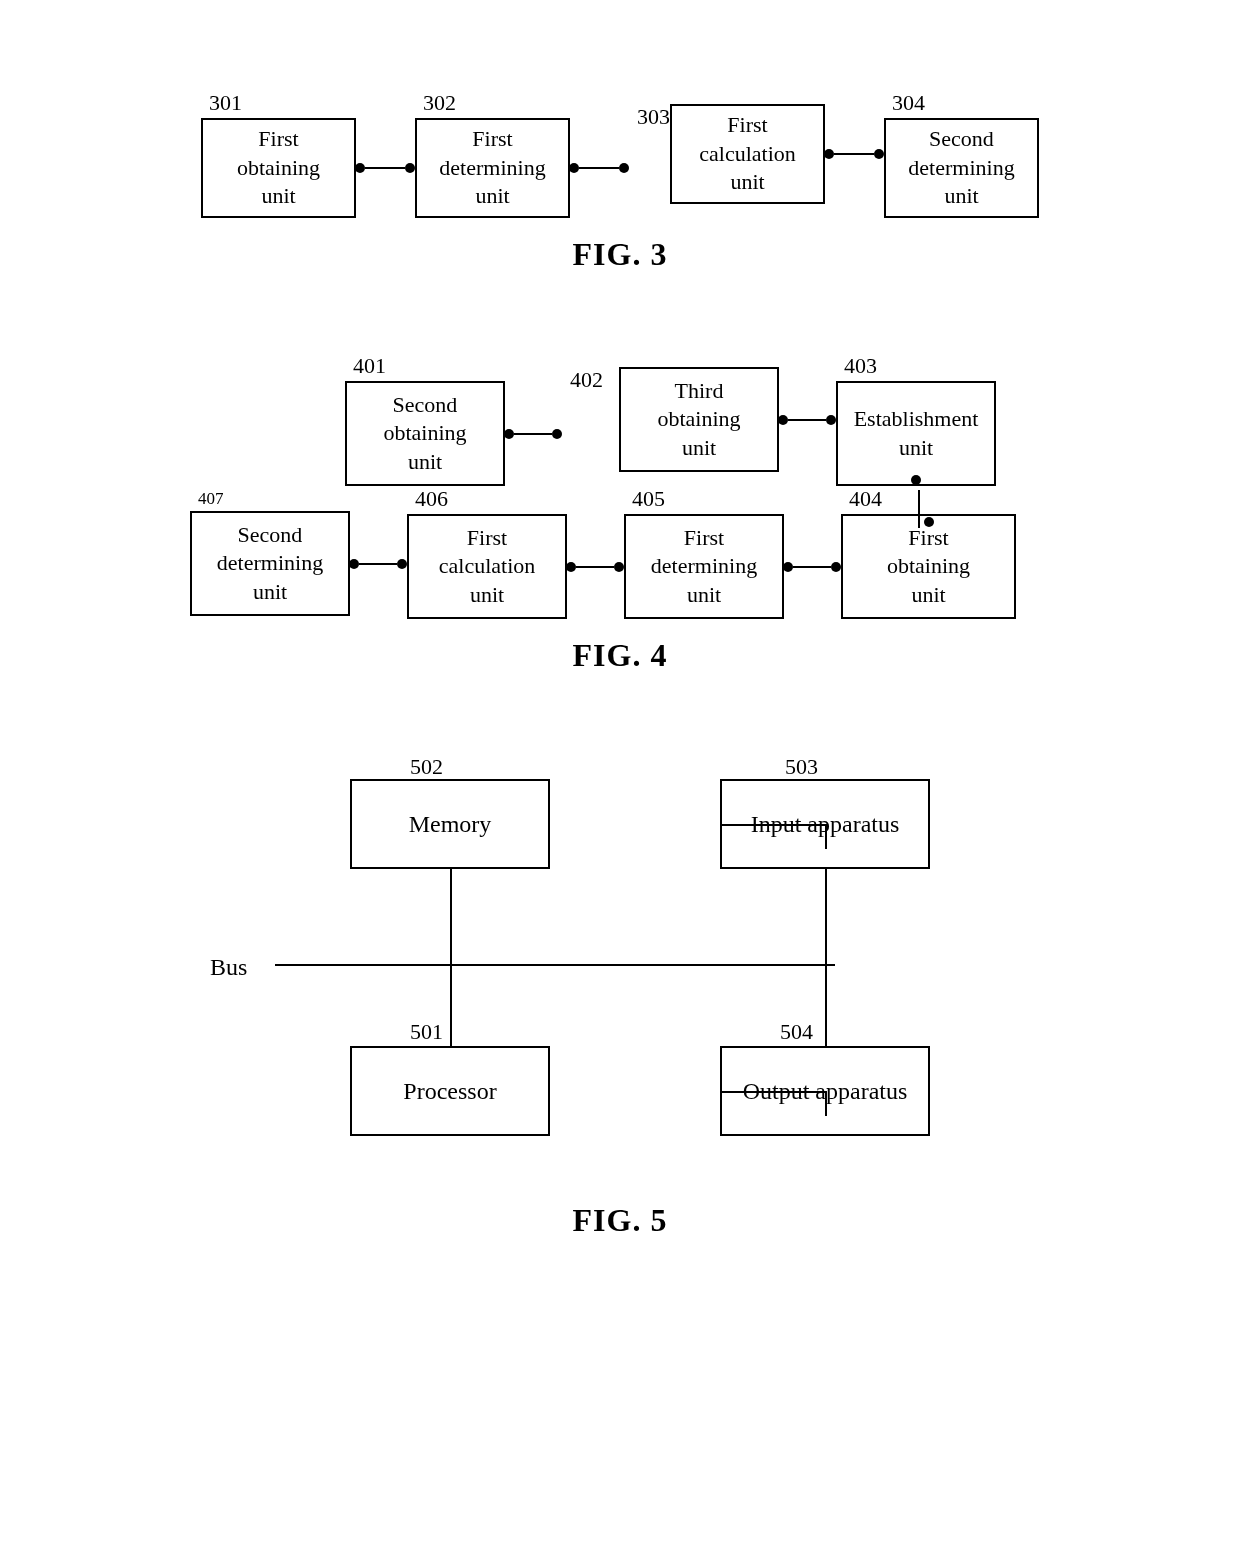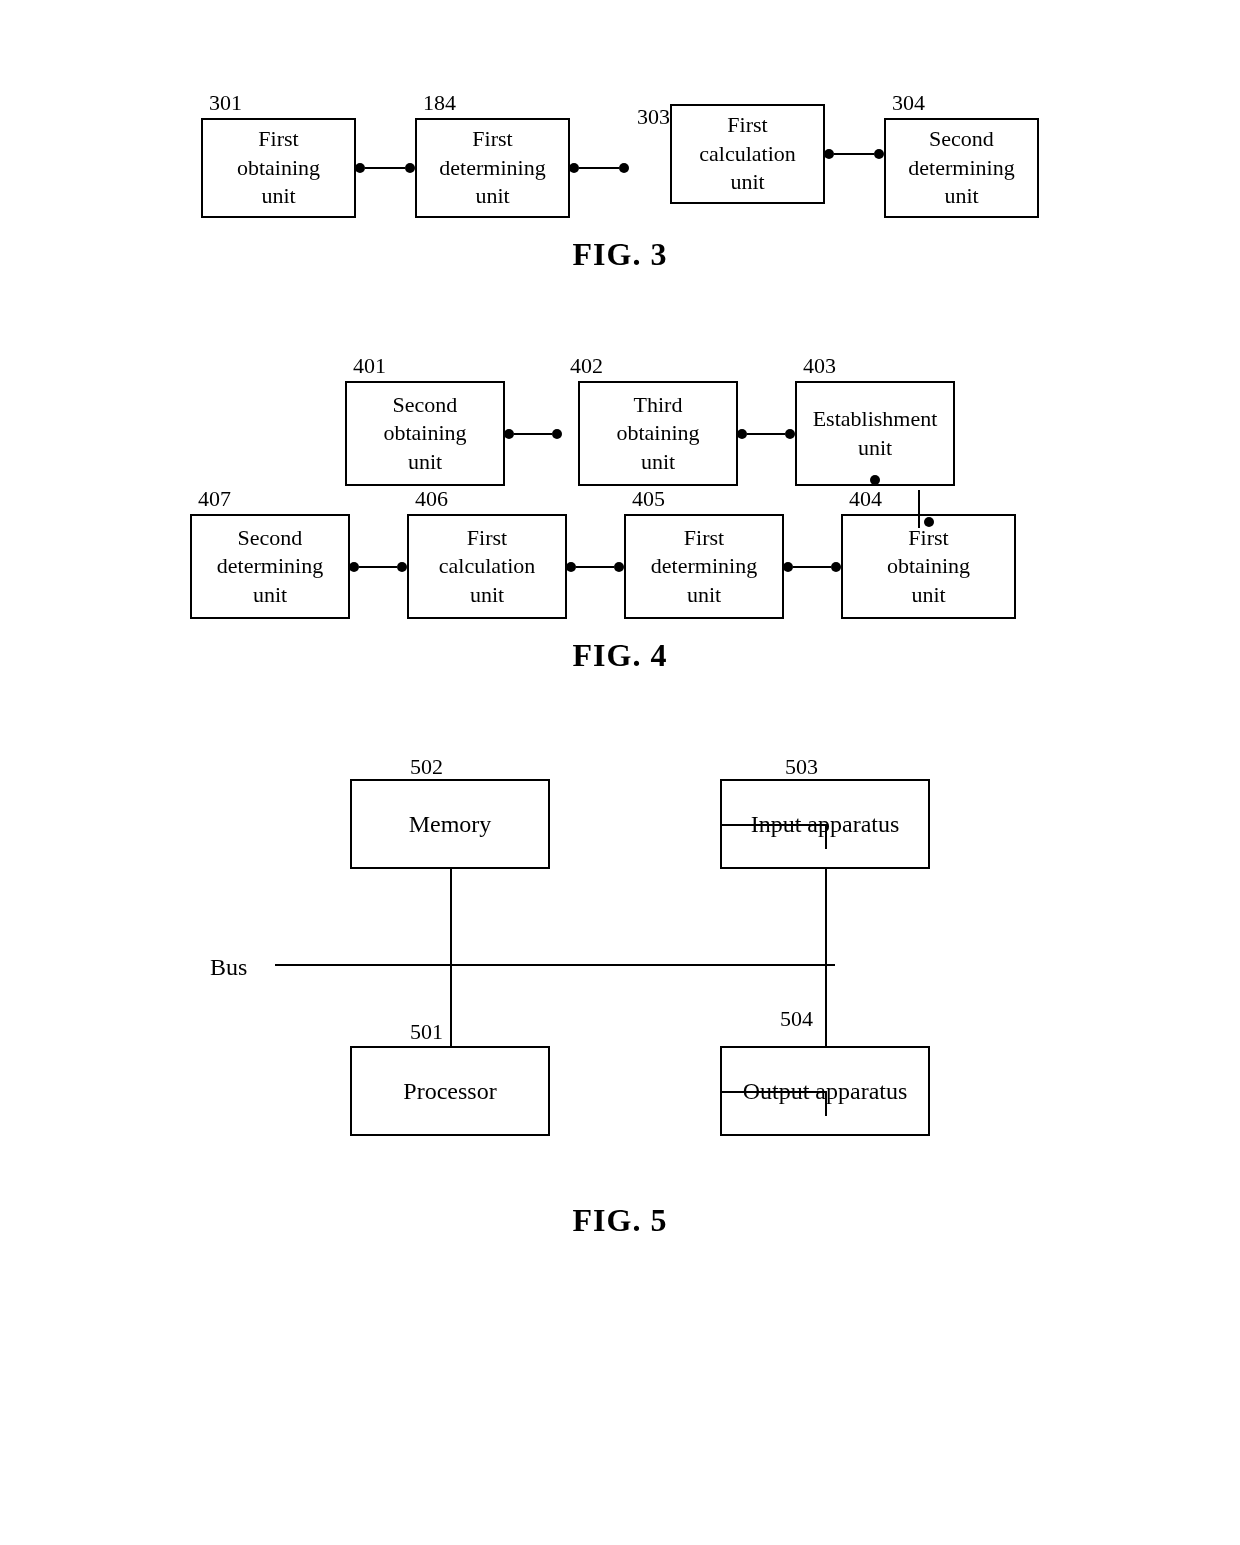--- a/index.html
+++ b/index.html
@@ -96,21 +96,21 @@
           <div class="box fig3-box">
             <span>First obtaining<br>unit</span>
           </div>
           <div class="dot-inline" style="margin-left:-1px;"></div>
           <div class="conn-h" style="width:40px;"></div>
           <div class="dot-inline"></div>
         </div>
       </div>
 
       <div style="display:flex;flex-direction:column;align-items:flex-start;position:relative;">
-        <span style="font-size:22px;margin-left:8px;margin-bottom:2px;">184</span>
+        <span style="font-size:22px;margin-left:8px;margin-bottom:2px;">302</span>
         <div style="display:flex;align-items:center;">
           <div class="box fig3-box">
             <span>First<br>determining<br>unit</span>
           </div>
           <div class="dot-inline" style="margin-left:-1px;"></div>
           <div class="conn-h" style="width:40px;"></div>
           <div class="dot-inline"></div>
         </div>
       </div>
 
@@ -147,21 +147,21 @@
           <div style="display:flex;align-items:center;">
             <div class="box" style="width:160px;height:105px;">
               <span>Second<br>obtaining<br>unit</span>
             </div>
             <div class="dot-inline" style="margin-left:-1px;"></div>
             <div class="conn-h" style="width:38px;"></div>
             <div class="dot-inline"></div>
           </div>
         </div>
 
-        <div style="display:flex;flex-direction:column;align-items:flex-start;">
+        <div style="display:flex;flex-direction:row;align-items:flex-start;">
           <span style="font-size:22px;margin-left:8px;margin-bottom:2px;">402</span>
           <div style="display:flex;align-items:center;padding-left:16px;">
             <div class="box" style="width:160px;height:105px;">
               <span>Third<br>obtaining<br>unit</span>
             </div>
             <div class="dot-inline" style="margin-left:-1px;"></div>
             <div class="conn-h" style="width:38px;"></div>
             <div class="dot-inline"></div>
           </div>
         </div>
@@ -178,21 +178,21 @@
             </div>
           </div>
         </div>
       </div>
 
       <div style="position:absolute;top:137px;left:728px;width:2px;height:38px;background:#000;"></div>
 
       <div style="display:flex;align-items:center;margin-top:0px;position:relative;">
 
         <div style="display:flex;flex-direction:column;align-items:flex-start;">
-          <span style="font-size:22px;margin-left:8px;margin-bottom:2px;">407</span>
+          <span style="font-size:17px;margin-left:8px;margin-bottom:2px;">407</span>
           <div style="display:flex;align-items:center;">
             <div class="box" style="width:160px;height:105px;">
               <span>Second<br>determining<br>unit</span>
             </div>
             <div class="dot-inline" style="margin-left:-1px;"></div>
             <div class="conn-h" style="width:38px;"></div>
             <div class="dot-inline"></div>
           </div>
         </div>
 
@@ -263,21 +263,21 @@
       <span style="position:absolute;top:265px;left:200px;font-size:22px;">501</span>
 
       <div class="fig5-box" style="top:292px;left:140px;width:200px;height:90px;">
         <span>Processor</span>
       </div>
 
       <div style="position:absolute;top:115px;left:615px;width:2px;height:95px;background:#000;"></div>
 
       <div style="position:absolute;top:212px;left:615px;width:2px;height:80px;background:#000;"></div>
 
-      <span style="position:absolute;top:252px;left:570px;font-size:22px;">504</span>
+      <span style="position:absolute;top:265px;left:570px;font-size:22px;">504</span>
 
       <div class="fig5-box" style="top:292px;left:510px;width:210px;height:90px;">
         <span>Output apparatus</span>
       </div>
 
       <div style="position:absolute;top:70px;left:615px;width:2px;height:25px;background:#000;"></div>
       <div style="position:absolute;top:70px;left:510px;width:107px;height:2px;background:#000;"></div>
 
       <div style="position:absolute;top:337px;left:615px;width:2px;height:25px;background:#000;"></div>
       <div style="position:absolute;top:337px;left:510px;width:107px;height:2px;background:#000;"></div>

